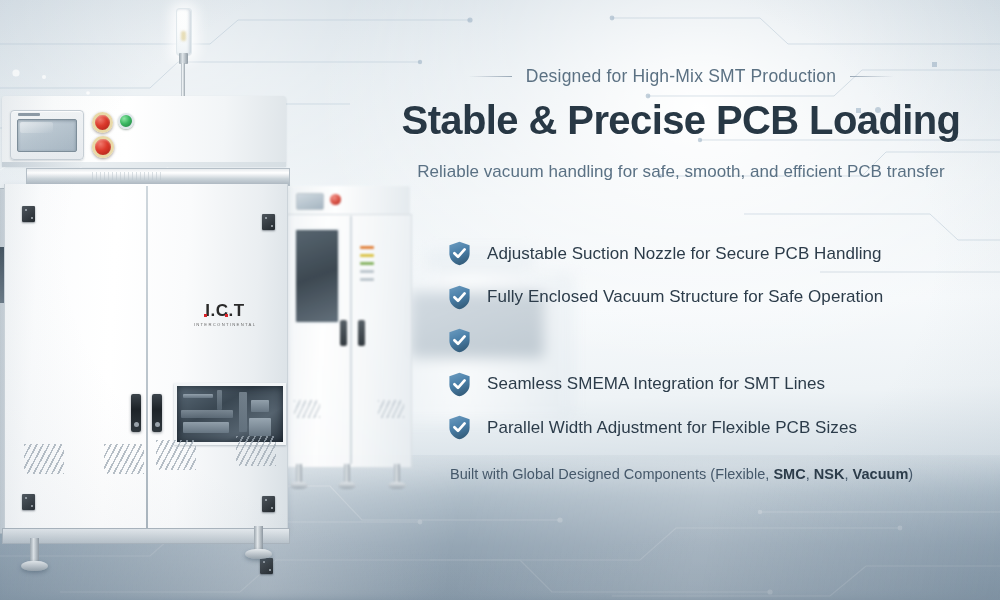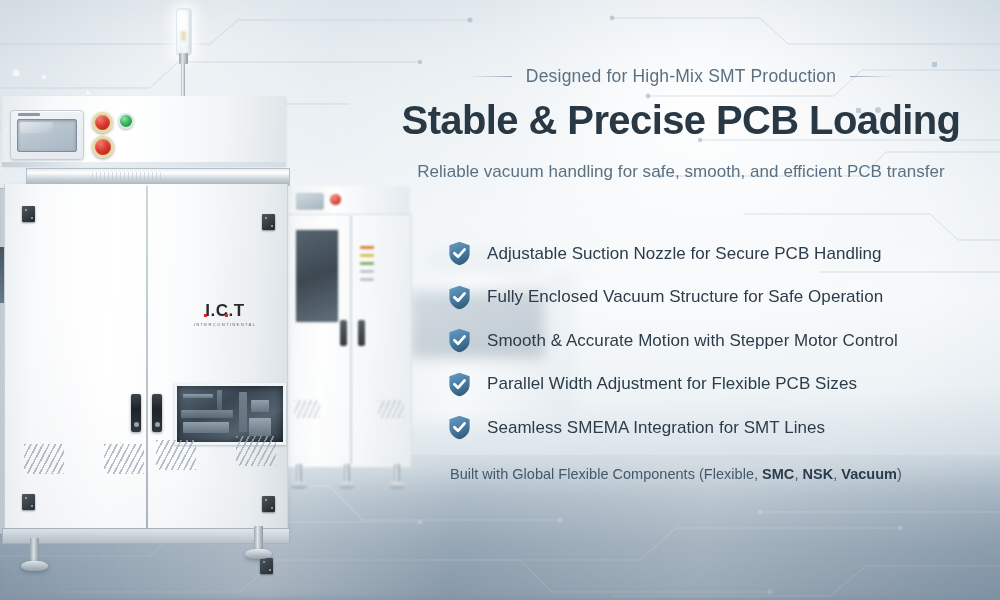--- a/index.html
+++ b/index.html
@@ -374,41 +374,40 @@
         <span class="feat-text">Fully Enclosed Vacuum Structure for Safe Operation</span>
       </div>
 
       <div class="feat">
         <span class="shield">
           <svg width="23" height="25" viewBox="0 0 23 25">
             <path d="M11.5 0.8 L21.6 4.2 V12.4 C21.6 18.4 17.2 22.6 11.5 24.3 C5.8 22.6 1.4 18.4 1.4 12.4 V4.2 Z" fill="url(#sg1)"></path>
             <path d="M6.4 12.2 L10.0 15.8 L16.6 8.4" stroke="#ffffff" stroke-width="2.7" fill="none" stroke-linecap="round" stroke-linejoin="round"></path>
           </svg>
         </span>
-        <span class="feat-text">Smooth &amp; Accurate Motion with Stepper Motor Control</span>
+      </div>
+
+      <div class="feat">
+        <span class="shield">
+          <svg width="23" height="25" viewBox="0 0 23 25">
+            <path d="M11.5 0.8 L21.6 4.2 V12.4 C21.6 18.4 17.2 22.6 11.5 24.3 C5.8 22.6 1.4 18.4 1.4 12.4 V4.2 Z" fill="url(#sg1)"></path>
+            <path d="M6.4 12.2 L10.0 15.8 L16.6 8.4" stroke="#ffffff" stroke-width="2.7" fill="none" stroke-linecap="round" stroke-linejoin="round"></path>
+          </svg>
+        </span>
+        <span class="feat-text">Seamless SMEMA Integration for SMT Lines</span>
       </div>
 
       <div class="feat">
         <span class="shield">
           <svg width="23" height="25" viewBox="0 0 23 25">
             <path d="M11.5 0.8 L21.6 4.2 V12.4 C21.6 18.4 17.2 22.6 11.5 24.3 C5.8 22.6 1.4 18.4 1.4 12.4 V4.2 Z" fill="url(#sg1)"></path>
             <path d="M6.4 12.2 L10.0 15.8 L16.6 8.4" stroke="#ffffff" stroke-width="2.7" fill="none" stroke-linecap="round" stroke-linejoin="round"></path>
           </svg>
         </span>
         <span class="feat-text">Parallel Width Adjustment for Flexible PCB Sizes</span>
       </div>
 
-      <div class="feat">
-        <span class="shield">
-          <svg width="23" height="25" viewBox="0 0 23 25">
-            <path d="M11.5 0.8 L21.6 4.2 V12.4 C21.6 18.4 17.2 22.6 11.5 24.3 C5.8 22.6 1.4 18.4 1.4 12.4 V4.2 Z" fill="url(#sg1)"></path>
-            <path d="M6.4 12.2 L10.0 15.8 L16.6 8.4" stroke="#ffffff" stroke-width="2.7" fill="none" stroke-linecap="round" stroke-linejoin="round"></path>
-          </svg>
-        </span>
-        <span class="feat-text">Seamless SMEMA Integration for SMT Lines</span>
-      </div>
-
     </div>
 
-    <div class="footnote"><span>Built with Global Flexible Components (</span><span>Flexible</span><span>, </span><b>SMC</b><span>, </span><b>NSK</b><span>, </span><b>Vacuum</b><span>)</span></div>
+    <div class="footnote"><span>Built with Global Designed Components (</span><span>Flexible</span><span>, </span><b>SMC</b><span>, </span><b>NSK</b><span>, </span><b>Vacuum</b><span>)</span></div>
 
   </div>
 </div>
 
 </body></html>

